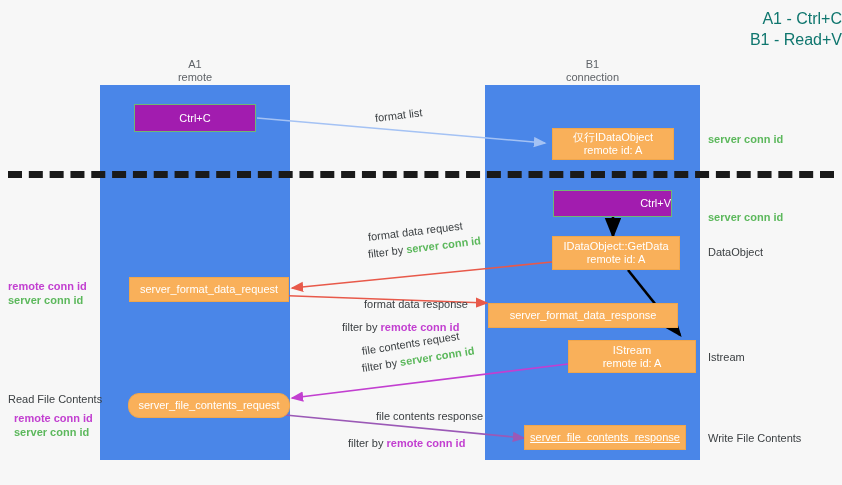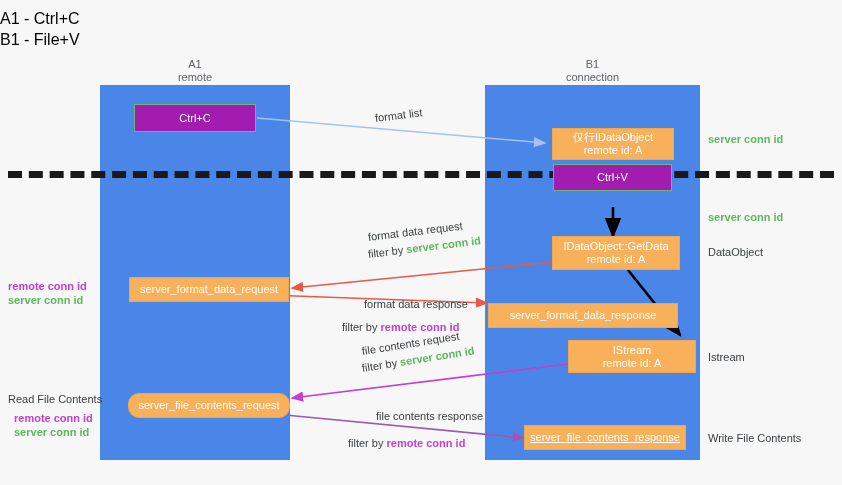--- a/index.html
+++ b/index.html
@@ -10,22 +10,22 @@
     color:#3c4043;
     overflow:hidden;
     position:relative;
   }
   #stage{position:absolute;inset:0;}
   .abs{position:absolute;}
 
   
   .title{
     left:0;right:0;top:8px;
-    text-align:left;
-    font-size:16px;color:#000000;
+    text-align:right;
+    font-size:16px;color:#0f766e;
     line-height:21px;
   }
 
   
   .lane-head{
     text-align:center;font-size:11px;color:#5f6368;line-height:13px;
   }
 
   
   .lane{
@@ -65,21 +65,21 @@
 
   svg.overlay{position:absolute;left:0;top:0;width:842px;height:485px;pointer-events:none;}
 </style>
 </head>
 <body>
 
 <div id="stage">
 
   <div class="abs title">
     <div>A1 - Ctrl+C</div>
-    <div>B1 - File+V</div>
+    <div>B1 - Read+V</div>
   </div>
 
   <div class="abs lane-head" style="left:100px;top:58px;width:190px;">
     <div>A1</div>
     <div>remote</div>
   </div>
   <div class="abs lane-head" style="left:485px;top:58px;width:215px;">
     <div>B1</div>
     <div>connection</div>
   </div>
@@ -125,21 +125,21 @@
 
   <div class="abs box green" style="left:134px;top:104px;width:122px;height:28px;">
     <div>Ctrl+C</div>
   </div>
 
   <div class="abs box orange" style="left:552px;top:128px;width:122px;height:32px;">
     <div>仅行IDataObject</div>
     <div class="l2">remote id: A</div>
   </div>
 
-  <div class="abs box green" style="left:553px;top:164px;width:119px;height:27px;">
+  <div class="abs box green" style="left:553px;top:190px;width:119px;height:27px;align-items:flex-end;">
     <div>Ctrl+V</div>
   </div>
 
   <div class="abs box orange" style="left:552px;top:236px;width:128px;height:34px;">
     <div>IDataObject::GetData</div>
     <div class="l2">remote id: A</div>
   </div>
 
   <div class="abs box orange" style="left:129px;top:277px;width:160px;height:25px;">
     <div>server_format_data_request</div>

